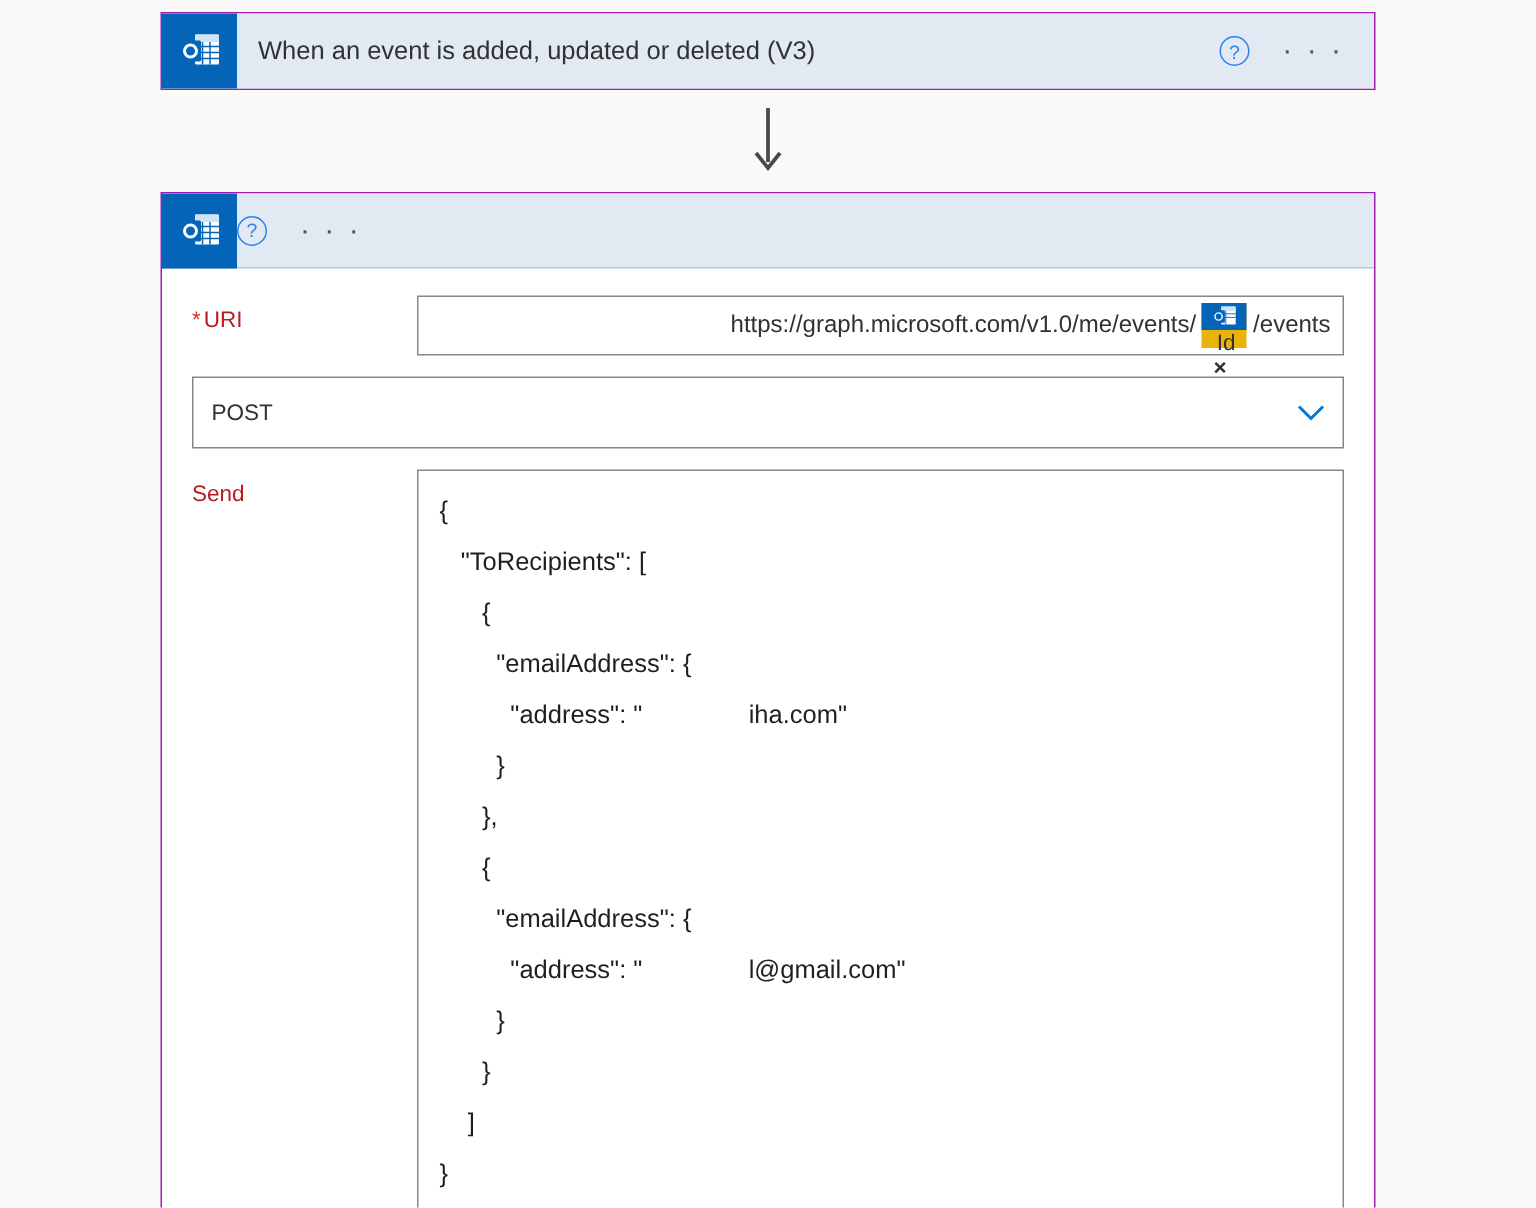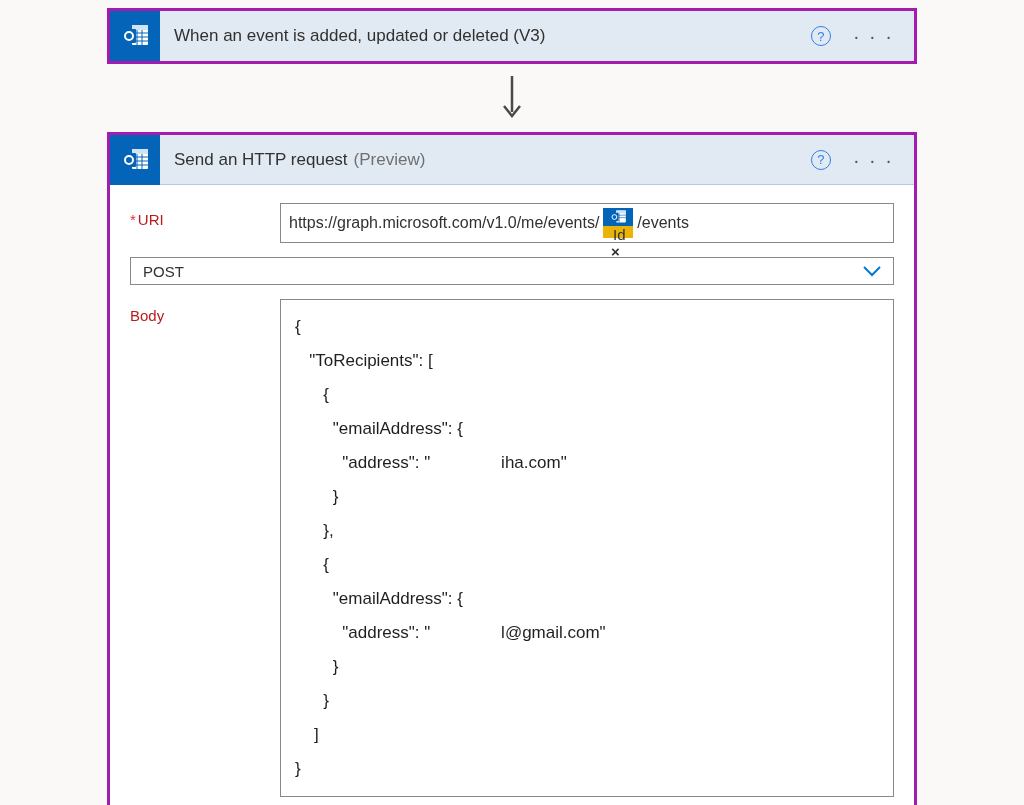--- a/index.html
+++ b/index.html
@@ -11,21 +11,21 @@
       overflow: hidden;
       font-size: 15px;
       color: #323130;
     }
     .canvas {
       padding-top: 8px;
     }
     .card {
       width: 810px;
       margin: 0 auto;
-      border: 3px solid #a21caf;
+      border: 1px solid #a21caf;
       background: #fff;
     }
     .card-header {
       display: flex;
       align-items: center;
       background: #e1eaf3;
       border-bottom: 1px solid #b8c8d8;
       height: 50px;
     }
     .card-header.no-border { border-bottom: none; }
@@ -104,20 +104,21 @@
     }
     .uri-box {
       border: 1px solid #8a8886;
       min-height: 40px;
       display: flex;
       align-items: center;
       padding: 3px 8px;
       flex-wrap: wrap;
       gap: 2px;
       font-size: 16px;
+      justify-content: flex-end;
     }
     .token {
       display: inline-flex;
       align-items: center;
       background: #eab308;
       border-radius: 0;
       height: 30px;
       margin: 0 2px;
       flex-direction: column;
     }
@@ -134,21 +135,21 @@
       font-size: 15px;
     }
     .token-x {
       padding: 0 8px 0 2px;
       font-size: 15px;
       font-weight: 600;
       cursor: pointer;
     }
     .select-box {
       border: 1px solid #8a8886;
-      height: 28px;
+      height: 48px;
       display: flex;
       align-items: center;
       padding: 0 12px;
       justify-content: space-between;
       cursor: pointer;
     }
     .chevron svg { display: block; }
     .body-box {
       border: 1px solid #8a8886;
       min-height: 430px;
@@ -208,24 +209,20 @@
           <rect x="12" y="4" width="16" height="20" fill="#ffffff" rx="1"></rect>
           <rect x="12" y="4" width="16" height="5" fill="#cfe3f7"></rect>
           <line x1="12" y1="12" x2="28" y2="12" stroke="#0364b8" stroke-width="1"></line>
           <line x1="12" y1="16" x2="28" y2="16" stroke="#0364b8" stroke-width="1"></line>
           <line x1="12" y1="20" x2="28" y2="20" stroke="#0364b8" stroke-width="1"></line>
           <line x1="17" y1="9" x2="17" y2="24" stroke="#0364b8" stroke-width="1"></line>
           <line x1="22" y1="9" x2="22" y2="24" stroke="#0364b8" stroke-width="1"></line>
           <rect x="2" y="8" width="14" height="14" fill="#0364b8" rx="1"></rect>
           <circle cx="9" cy="15" r="4" fill="none" stroke="#ffffff" stroke-width="2"></circle>
         </svg>
-      </div>
-      <div class="header-title">
-        <span>Send an HTTP request</span>
-        <span class="preview">(Preview)</span>
       </div>
       <div class="header-actions">
         <div class="help-icon">
             <span>?</span>
           </div>
         <div class="more-dots">· · ·</div>
       </div>
     </div>
 
     <div class="card-body">
@@ -262,21 +259,21 @@
             <span class="chevron">
               <svg width="18" height="12" viewBox="0 0 18 12">
                   <polyline points="1,2 9,10 17,2" fill="none" stroke="#0078d4" stroke-width="2"></polyline>
                 </svg>
             </span>
           </div>
         </div>
       </div>
 
       <div class="row">
-        <div class="row-label">Body</div>
+        <div class="row-label">Send</div>
         <div class="row-field">
           <div class="body-box">{
    "ToRecipients": [
       {
         "emailAddress": {
           "address": "               iha.com"
         }
       },
       {
         "emailAddress": {

